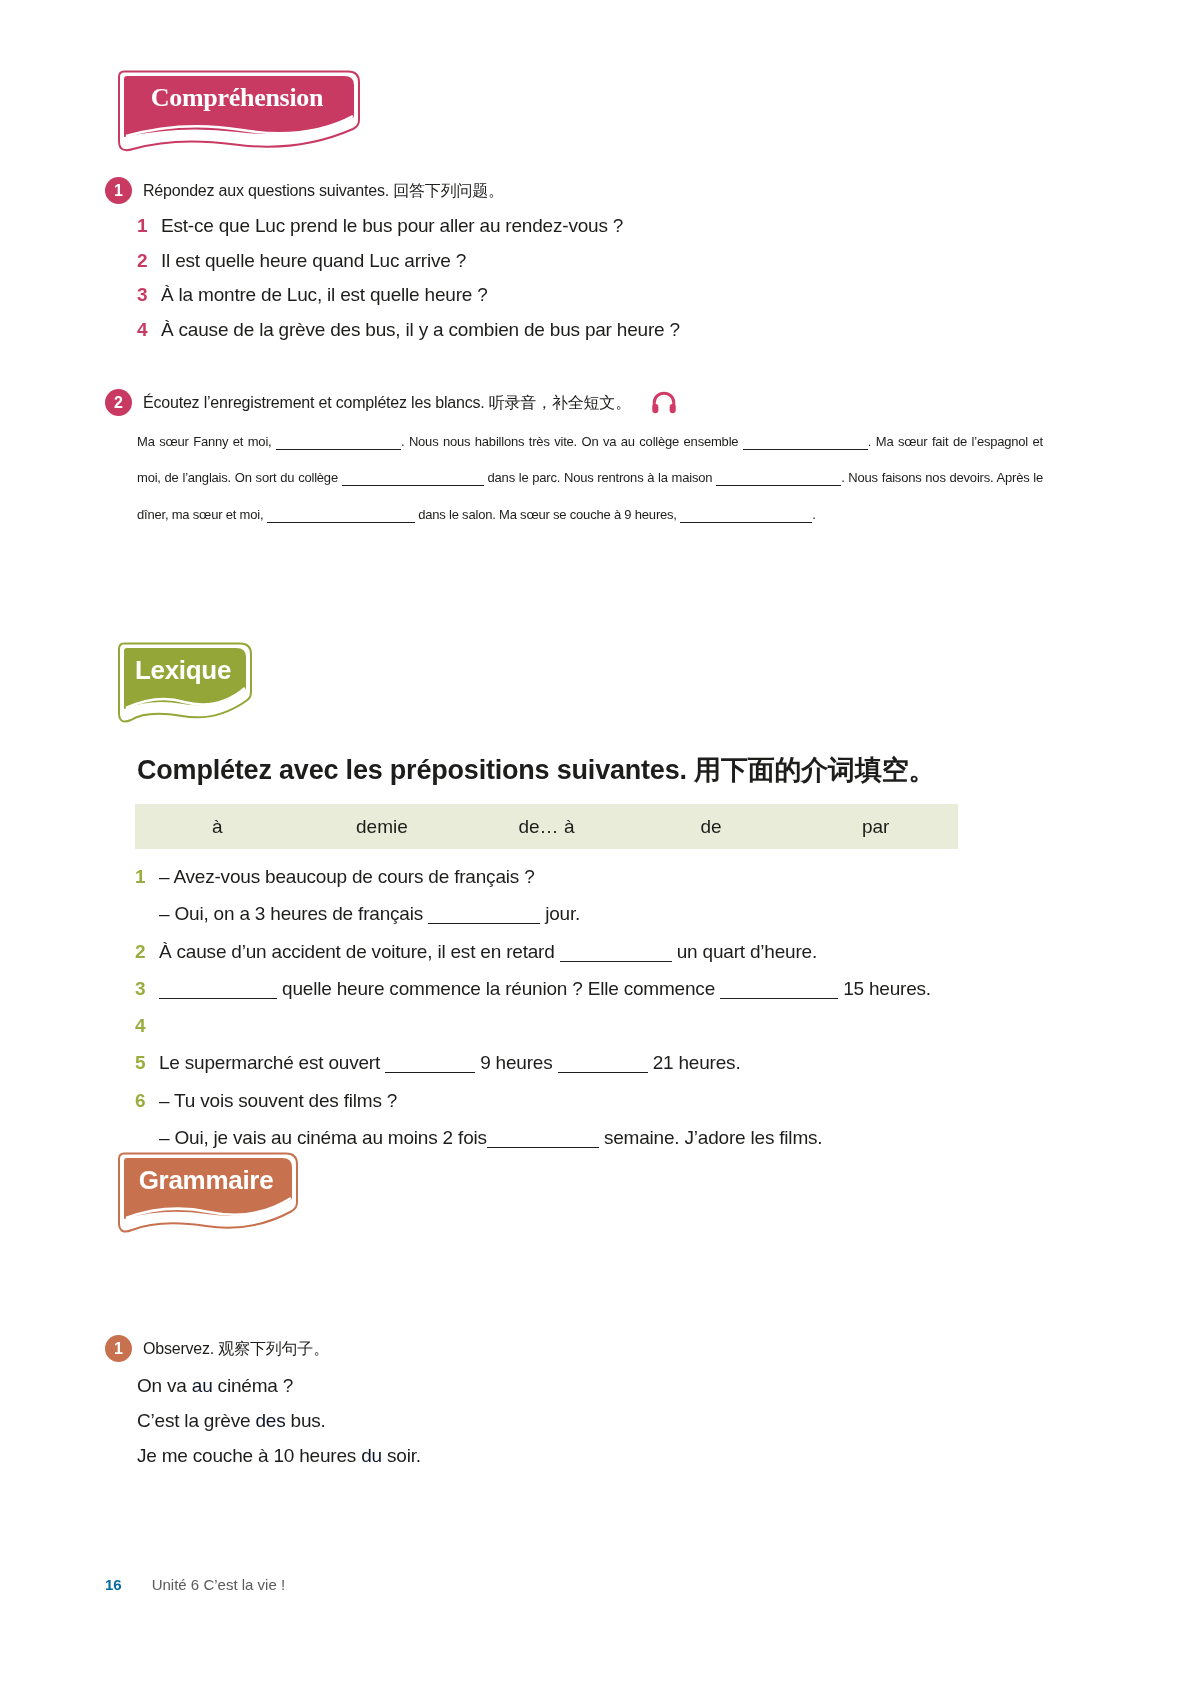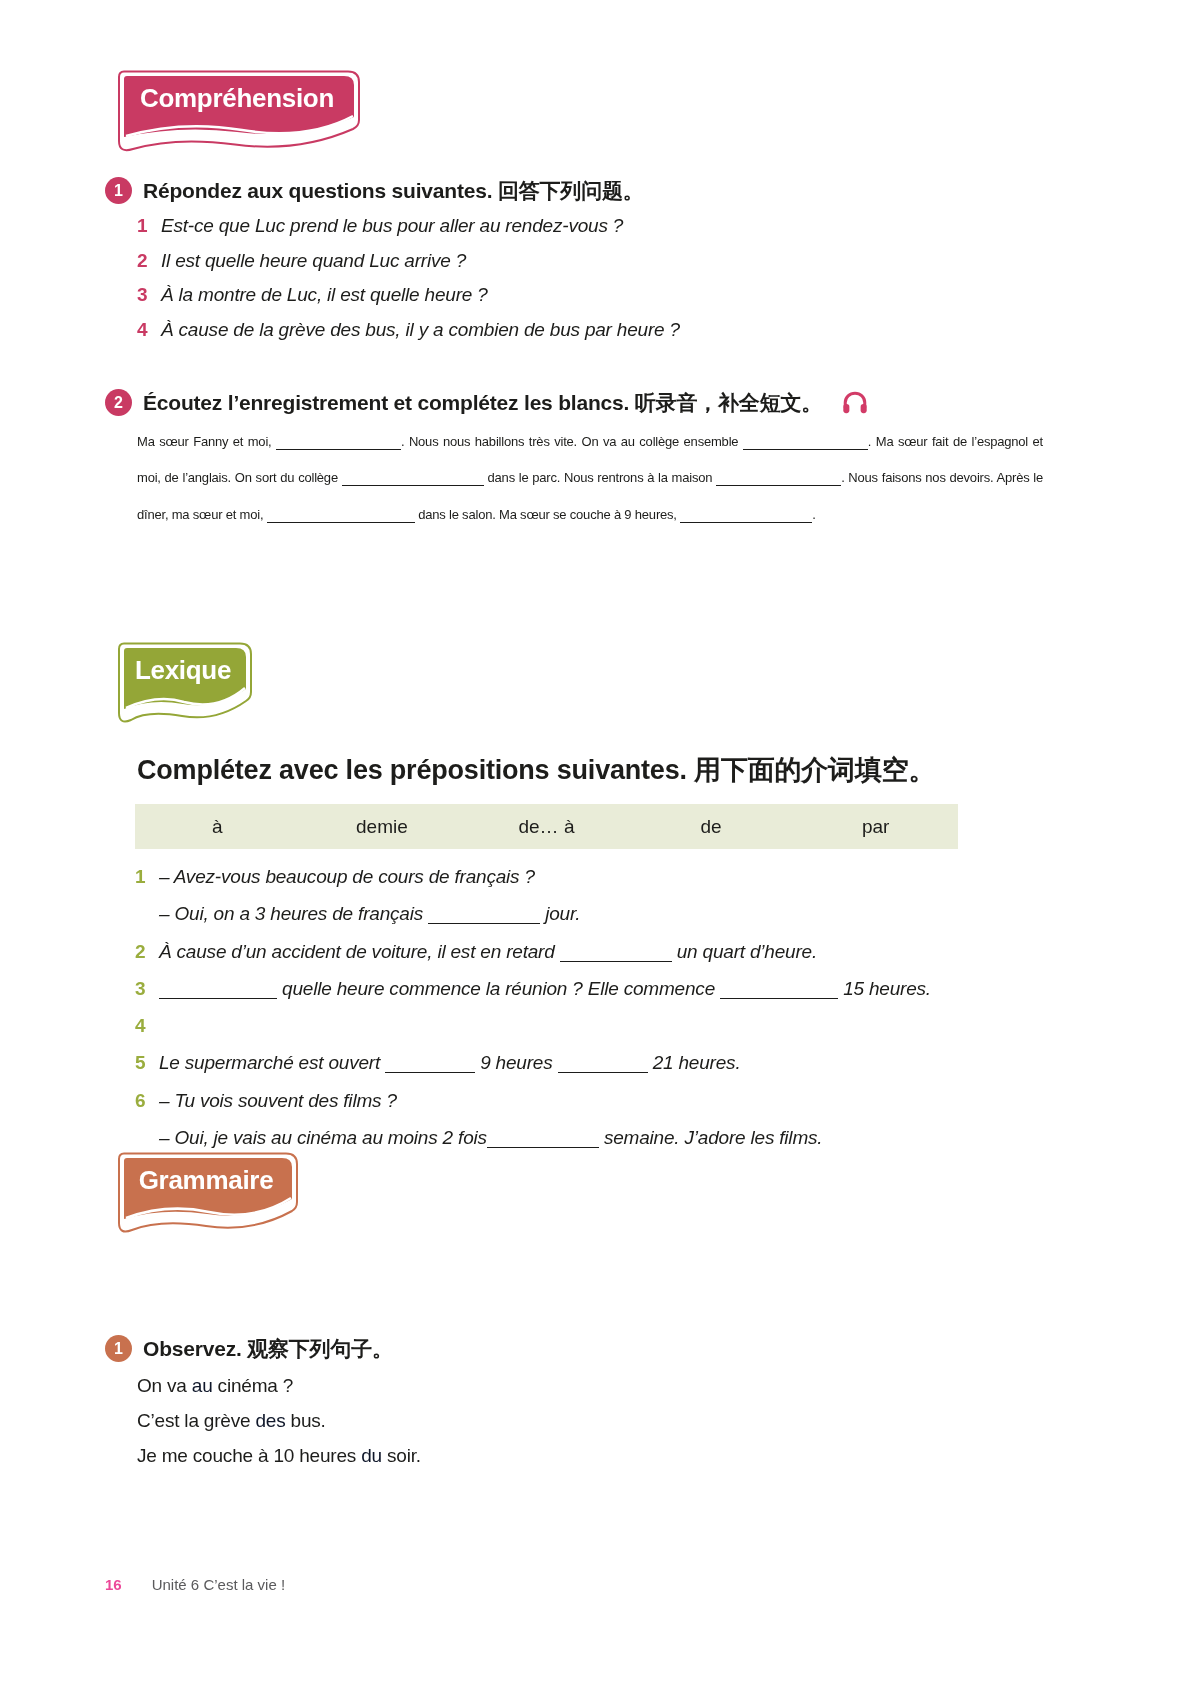--- a/index.html
+++ b/index.html
@@ -15,29 +15,29 @@
     color:#fff;font-weight:bold;font-size:26px;letter-spacing:-0.3px;
   }
   
   .ex-heading{position:absolute;display:flex;align-items:flex-start;gap:11px;}
   .num-circle{
     flex:0 0 auto;width:27px;height:27px;border-radius:50%;margin-top:1px;
     color:#fff;text-align:center;line-height:27px;font-size:16px;font-weight:bold;
   }
   .num-circle.pink{background:#c93a63;}
   .num-circle.terracotta{background:#c8714e;}
-  .ex-title{font-weight:bold;font-size:21px;letter-spacing:-0.2px;line-height:29px;}
+  .ex-title{font-weight:normal;font-size:16px;letter-spacing:-0.2px;line-height:29px;}
   .hp-icon{margin-left:9px;margin-top:3px;flex:0 0 auto;}
   
   .q-list{position:absolute;}
   .q-row{display:flex;}
   .q-num{flex:0 0 24px;font-weight:bold;font-size:19px;}
   .q-num.pink-num{color:#c93a63;}
   .q-num.olive-num{color:#9aad3e;}
-  .q-text,.lx-text{font-size:19px;letter-spacing:-0.2px;color:#1d1d1b;font-style:italic;}
+  .q-text,.lx-text{font-size:19px;letter-spacing:-0.2px;color:#1d1d1b;}
   .comp-list .q-row{line-height:34.6px;}
   .lex-list .q-row{line-height:37.3px;}
   
   .fill-paragraph{
     position:absolute;font-size:13px;letter-spacing:-0.2px;line-height:36.4px;
     text-align:justify;text-align-last:left;
   }
   .blank{
     display:inline-block;height:13px;border-bottom:1.5px solid #1d1d1b;
     vertical-align:-4px;
@@ -46,29 +46,29 @@
   .word-bank{
     position:absolute;display:flex;align-items:center;background:#e9ecd8;
   }
   .word-bank span{flex:1;text-align:center;font-size:19px;color:#1d1d1b;}
   .lex-title{position:absolute;font-weight:bold;font-size:27px;letter-spacing:-0.2px;}
   
   .gram-lines{position:absolute;font-size:19px;letter-spacing:-0.2px;line-height:35px;}
   .hl{color:#0f172a;}
   
   .footer{position:absolute;display:flex;align-items:baseline;gap:30px;font-size:15px;}
-  .footer .pg{font-weight:bold;color:#ec4899;}
+  .footer .pg{font-weight:bold;color:#0369a1;}
   .footer .ft{color:#5a5a5c;}
 </style>
 </head>
 <body>
 
 <div class="page">
 
-  <div class="badge" style="left:112px;top:70px;width:250px;height:84px;">
+  <div class="badge" style="left:112px;top:70px;width:250px;height:84px;font-family:Liberation Serif, serif;">
     <svg width="250" height="84" viewBox="0 0 250 84">
       <path d="M12,1.5 L236,1.5 Q247,1.5 247,12 L247,50 Q247,56 241,59 Q186,83 123,74.5 Q64,66.5 21,79 Q7,83.5 7,71 L7,7 Q7,1.5 12,1.5 Z" fill="none" stroke="#c93a63" stroke-width="2"></path>
       <path d="M15,6 L232,6 Q242,6 242,15 L242,47 Q188,70 125,62 Q68,55 12,67 L12,9 Q12,6 15,6 Z" fill="#c93a63"></path>
       <path d="M14,66 Q70,50 130,60 Q195,70.5 241,46" fill="none" stroke="#ffffff" stroke-width="2.5"></path>
     </svg>
     <div class="badge-label">Compréhension</div>
   </div>
 
   <div class="ex-heading" style="left:105px;top:176px;width:980px;">
     <span class="num-circle pink">1</span>

